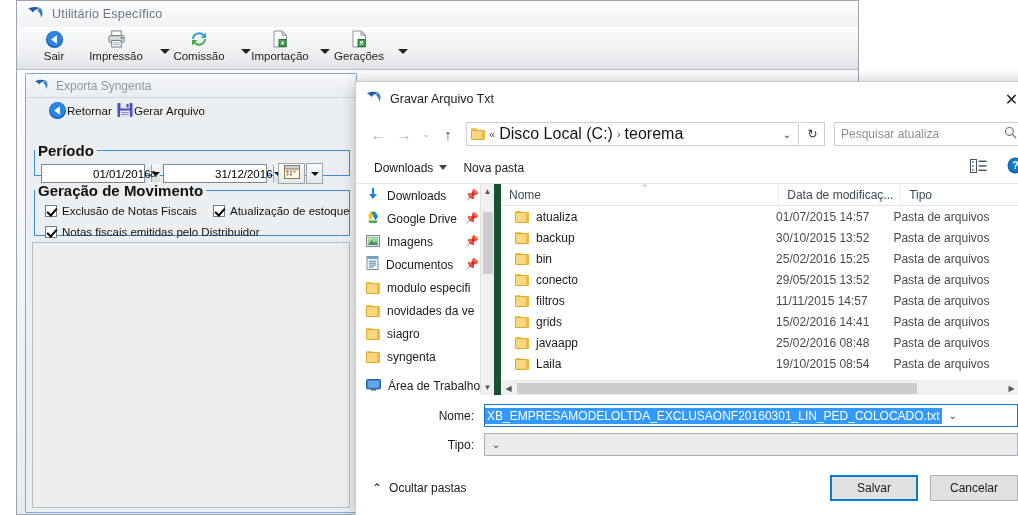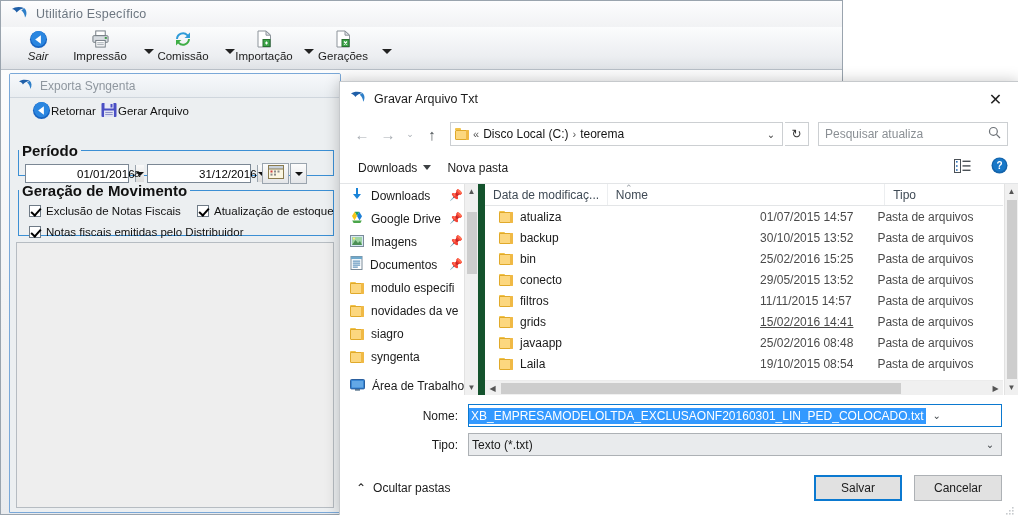--- a/index.html
+++ b/index.html
@@ -6,21 +6,21 @@
     margin: 0; padding: 0;
     width: 1018px; height: 515px;
     overflow: hidden;
     font-family: "Liberation Sans", sans-serif;
     background: #ffffff;
   }
   #root { position: relative; width: 1018px; height: 515px; }
 
   
   .app-window {
-    position: absolute; left: 0; top: 0; width: 843px; height: 515px;
+    position: absolute; left: 16px; top: 0; width: 843px; height: 515px;
     background: linear-gradient(#ffffff, #f2f3f5 60%, #e9ebee);
     border: 1px solid #9aa4ae;
     box-sizing: border-box;
   }
   .app-titlebar {
     position: absolute; left: 0; top: 0; width: 100%; height: 26px;
     display: flex; align-items: center; gap: 8px; padding-left: 10px;
     box-sizing: border-box;
     background: linear-gradient(#fdfdfe, #f1f2f4);
   }
@@ -147,21 +147,21 @@
     width: 24px; height: 24px; display: flex; align-items: center; justify-content: center;
     color: #a8adb3; font-size: 15px;
   }
   .nav-btn.active { color: #4c5256; }
   .nav-btn.small { width: 16px; font-size: 9px; }
   .crumbbar {
     flex: 1; height: 24px; border: 1px solid #cccfd2; background: #fff;
     display: flex; align-items: center; box-sizing: border-box;
     margin-left: 4px; padding-left: 4px; gap: 4px;
   }
-  .crumb-txt { font-size: 12px; color: #161616; white-space: nowrap; }
+  .crumb-txt { font-size: 16px; color: #161616; white-space: nowrap; }
   .crumb-sep { font-size: 11px; color: #555; }
   .crumb-chev {
     margin-left: auto; width: 22px; height: 100%;
     display: flex; align-items: center; justify-content: center; color: #444; font-size: 10px;
   }
   .refresh-btn {
     width: 24px; height: 24px; border: 1px solid #cccfd2; border-left: none;
     background: #fff; display: flex; align-items: center; justify-content: center;
     box-sizing: border-box; color: #333; font-size: 12px;
   }
@@ -290,21 +290,21 @@
         <svg width="17" height="15" viewBox="0 0 17 15">
           <path d="M1 4 C4 1.5 9 1.2 13.5 3.2 C10.5 3.6 7.5 5 5.5 7.6 C5.2 6.2 3.6 4.6 1 4 Z" fill="#1f5fa8"></path>
           <path d="M13.5 3.2 C15.8 5.6 16.2 9.5 14 12.6 C13.9 9.6 12.4 6.8 10.3 5.2 C11.3 4.4 12.4 3.7 13.5 3.2 Z" fill="#2e7fc9"></path>
         </svg>
       </span>
       <span class="app-title-text">Utilitário Específico</span>
     </div>
 
     <div class="app-toolbar">
 
-      <div class="tb-item" style="left:0px;font-style:italic;">
+      <div class="tb-item" style="left:0px;">
         <span class="tb-ico">
           <svg width="19" height="19" viewBox="0 0 20 20">
             <circle cx="10" cy="10" r="9" fill="#1763c0"></circle>
             <circle cx="10" cy="9" r="8" fill="#2a86e0"></circle>
             <path d="M12.5 5.5 L6.5 10 L12.5 14.5 Z" fill="#ffffff"></path>
           </svg>
         </span>
         <span class="tb-label">Sair</span>
       </div>
 
@@ -645,22 +645,22 @@
             <span class="vs-arrow up">▲</span>
             <span class="vs-thumb" style="top:28px; height:62px;"></span>
             <span class="vs-arrow dn">▼</span>
           </div>
         </div>
 
         <div class="pane">
           <div class="pane-scroll">
 
             <div class="col-head">
+              <span class="ch" style="width:280px;">Nome</span>
               <span class="ch" style="width:123px;">Data de modificaç...</span>
-              <span class="ch" style="width:280px;">Nome</span>
               <span class="ch" style="width:120px;">Tipo</span>
               <span class="sort-mark">⌃</span>
             </div>
 
             <div class="row">
               <span class="cell name" style="width:280px;">
                 <span class="folder">
                     <i class="tab"></i>
                     <i class="bod"></i>
                     <i class="edge"></i>
@@ -725,21 +725,21 @@
 
             <div class="row">
               <span class="cell name" style="width:280px;">
                 <span class="folder">
                     <i class="tab"></i>
                     <i class="bod"></i>
                     <i class="edge"></i>
                   </span>
                 <span>grids</span>
               </span>
-              <span class="cell date" style="width:123px;text-decoration:underline;">15/02/2016 14:41</span>
+              <span class="cell date" style="width:123px;">15/02/2016 14:41</span>
               <span class="cell type" style="width:140px;">Pasta de arquivos</span>
             </div>
 
             <div class="row">
               <span class="cell name" style="width:280px;">
                 <span class="folder">
                     <i class="tab"></i>
                     <i class="bod"></i>
                     <i class="edge"></i>
                   </span>
@@ -782,21 +782,20 @@
         <div class="form-row">
           <span class="form-lbl">Nome:</span>
           <div class="combo">
             <span class="c-val sel">XB_EMPRESAMODELOLTDA_EXCLUSAONF20160301_LIN_PED_COLOCADO.txt</span>
             <span class="c-chev">⌄</span>
           </div>
         </div>
         <div class="form-row">
           <span class="form-lbl">Tipo:</span>
           <div class="combo grey">
-            <span class="c-val">Texto (*.txt)</span>
             <span class="c-chev">⌄</span>
           </div>
         </div>
       </div>
 
       <div class="dlg-actions">
         <span class="hidefolders">
           <span>⌃</span>
           <span>Ocultar pastas</span>
         </span>

